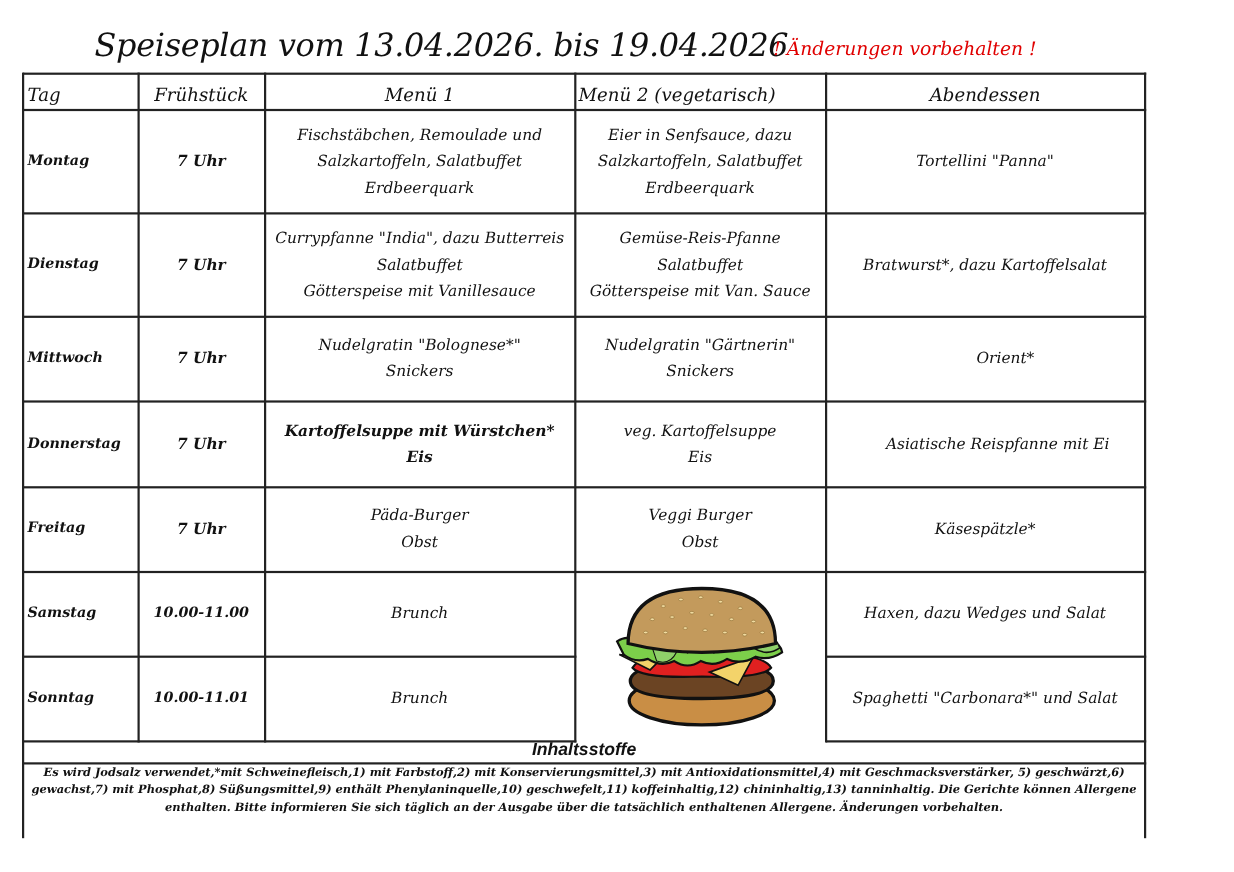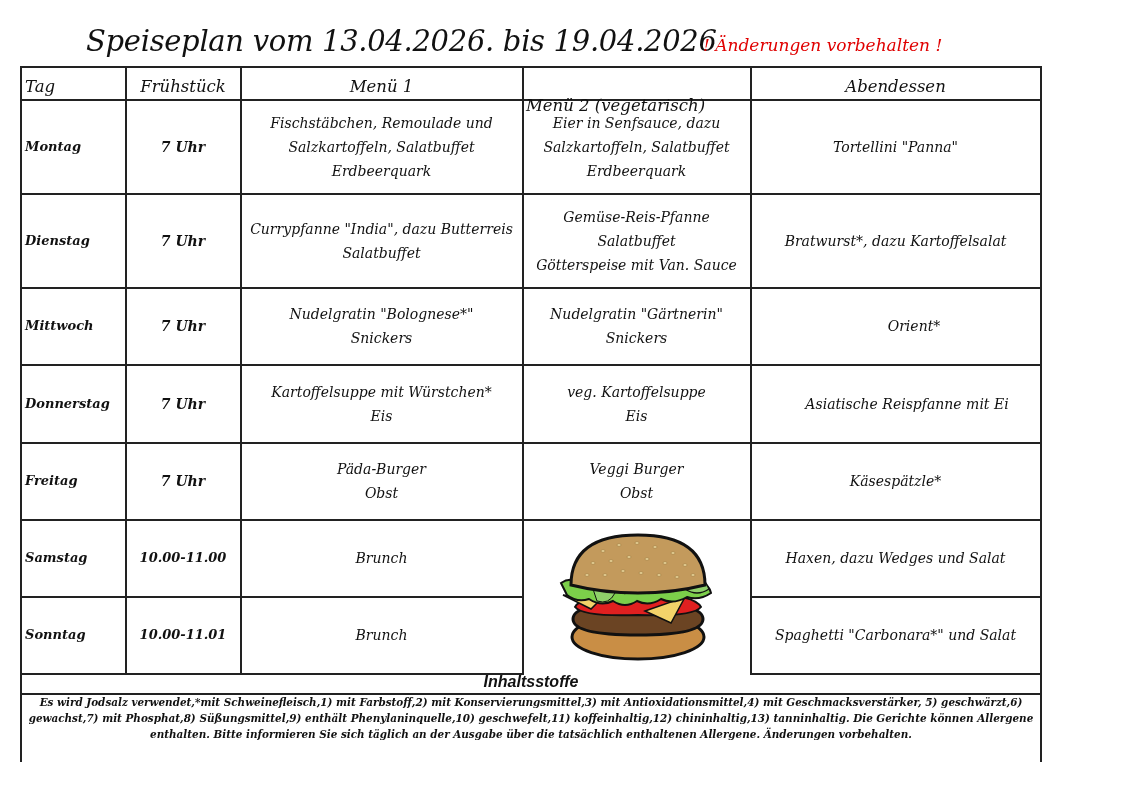--- a/index.html
+++ b/index.html
@@ -53,21 +53,21 @@
   <div class="vline" style="left:125px;top:66px;height:609px;"></div>
   <div class="vline" style="left:240px;top:66px;height:609px;"></div>
   <div class="vline" style="left:522px;top:66px;height:609px;"></div>
   <div class="vline" style="left:750px;top:66px;height:609px;"></div>
   <div class="vline" style="left:1040px;top:66px;height:696px;"></div>
 </div>
 
 <div class="cell hdr left" style="left:21px;top:68px;width:104px;height:31px;">Tag</div>
 <div class="cell hdr" style="left:126px;top:68px;width:114px;height:31px;">Frühstück</div>
 <div class="cell hdr" style="left:241px;top:68px;width:281px;height:31px;">Menü 1</div>
-<div class="cell hdr" style="left:523px;top:68px;width:185px;height:31px;margin-top:19px;">Menü 2 (vegetarisch)</div>
+<div class="cell hdr" style="left:523px;top:68px;width:185px;height:31px;">Menü 2 (vegetarisch)</div>
 <div class="cell hdr" style="left:751px;top:68px;width:289px;height:31px;">Abendessen</div>
 
 <div id="rows">
     <div class="cell day left" style="left: 21px; top: 100px; width: 104px; height: 93px;">Montag</div>
     <div class="cell time" style="left: 126px; top: 100px; width: 114px; height: 93px;">7 Uhr</div>
     <div class="cell " style="left: 241px; top: 100px; width: 281px; height: 93px;">
       <div class="lines">
         <span>Fischstäbchen, Remoulade und</span>
         <span>Salzkartoffeln, Salatbuffet</span>
         <span>Erdbeerquark</span>
@@ -80,20 +80,21 @@
         <span>Erdbeerquark</span>
       </div>
     </div>
     <div class="cell " style="left: 751px; top: 100px; width: 289px; height: 93px;">Tortellini "Panna"</div>
     <div class="cell day left" style="left: 21px; top: 194px; width: 104px; height: 93px;">Dienstag</div>
     <div class="cell time" style="left: 126px; top: 194px; width: 114px; height: 93px;">7 Uhr</div>
     <div class="cell " style="left: 241px; top: 194px; width: 281px; height: 93px;">
       <div class="lines">
         <span>Currypfanne "India", dazu Butterreis</span>
         <span>Salatbuffet</span>
+        <span>Götterspeise mit Vanillesauce</span>
       </div>
     </div>
     <div class="cell " style="left: 523px; top: 194px; width: 227px; height: 93px;">
       <div class="lines">
         <span>Gemüse-Reis-Pfanne</span>
         <span>Salatbuffet</span>
         <span>Götterspeise mit Van. Sauce</span>
       </div>
     </div>
     <div class="cell " style="left: 751px; top: 194px; width: 289px; height: 93px;">Bratwurst*, dazu Kartoffelsalat</div>
@@ -107,21 +108,21 @@
     </div>
     <div class="cell " style="left: 523px; top: 288px; width: 227px; height: 76px;">
       <div class="lines">
         <span>Nudelgratin "Gärtnerin"</span>
         <span>Snickers</span>
       </div>
     </div>
     <div class="cell " style="left: 751px; top: 288px; width: 326px; height: 76px;">Orient*</div>
     <div class="cell day left" style="left: 21px; top: 365px; width: 104px; height: 77px;">Donnerstag</div>
     <div class="cell time" style="left: 126px; top: 365px; width: 114px; height: 77px;">7 Uhr</div>
-    <div class="cell " style="left: 241px; top: 365px; width: 281px; height: 77px;">
+    <div class="cell " style="left: 241px; top: 365px; width: 281px; height: 77px; font-weight: bold;">
       <div class="lines">
         <span>Kartoffelsuppe mit Würstchen*</span>
         <span>Eis</span>
       </div>
     </div>
     <div class="cell " style="left: 523px; top: 365px; width: 227px; height: 77px;">
       <div class="lines">
         <span>veg. Kartoffelsuppe</span>
         <span>Eis</span>
       </div>

